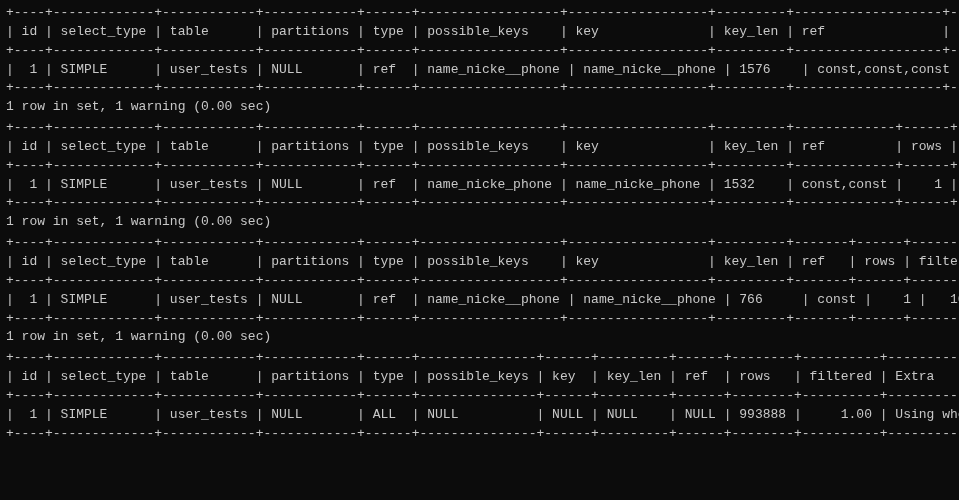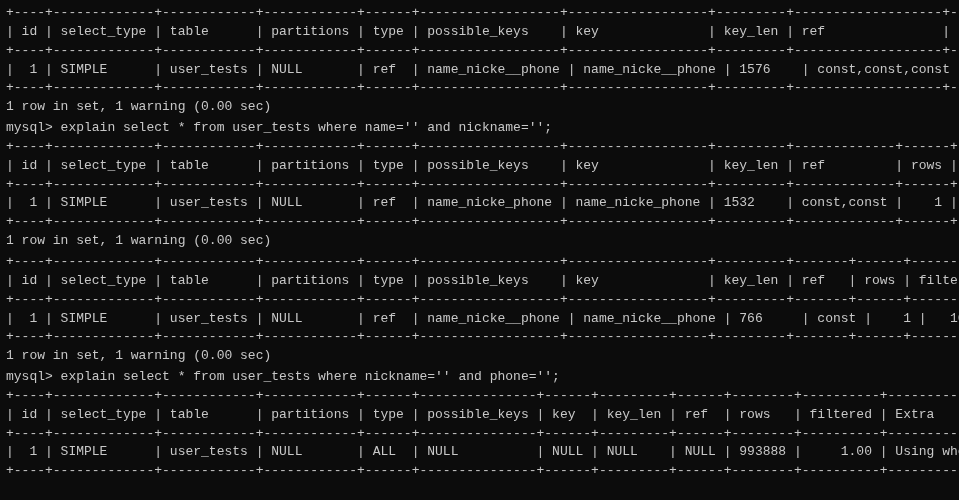--- a/index.html
+++ b/index.html
@@ -26,40 +26,38 @@
     <div class="section">
       <div class="terminal-line">+----+-------------+------------+------------+------+------------------+------------------+---------+-------------------+------+----------+-------+</div>
       <div class="terminal-line">| id | select_type | table      | partitions | type | possible_keys    | key              | key_len | ref               | rows | filtered | Extra |</div>
       <div class="terminal-line">+----+-------------+------------+------------+------+------------------+------------------+---------+-------------------+------+----------+-------+</div>
       <div class="terminal-line">|  1 | SIMPLE      | user_tests | NULL       | ref  | name_nicke__phone | name_nicke__phone | 1576    | const,const,const |    1 |   100.00 | NULL  |</div>
       <div class="terminal-line">+----+-------------+------------+------------+------+------------------+------------------+---------+-------------------+------+----------+-------+</div>
       <div class="terminal-line">1 row in set, 1 warning (0.00 sec)</div>
       <div class="terminal-line"></div>
     </div>
     <div class="section">
-      <div class="terminal-line">mysql&gt; explain select * from user_tests where name='' and nickname='';</div>
       <div class="terminal-line">+----+-------------+------------+------------+------+------------------+------------------+---------+-------------+------+----------+-------+</div>
       <div class="terminal-line">| id | select_type | table      | partitions | type | possible_keys    | key              | key_len | ref         | rows | filtered | Extra |</div>
       <div class="terminal-line">+----+-------------+------------+------------+------+------------------+------------------+---------+-------------+------+----------+-------+</div>
       <div class="terminal-line">|  1 | SIMPLE      | user_tests | NULL       | ref  | name_nicke_phone | name_nicke_phone | 1532    | const,const |    1 |   100.00 | NULL  |</div>
       <div class="terminal-line">+----+-------------+------------+------------+------+------------------+------------------+---------+-------------+------+----------+-------+</div>
       <div class="terminal-line">1 row in set, 1 warning (0.00 sec)</div>
       <div class="terminal-line"></div>
     </div>
     <div class="section">
       <div class="terminal-line">+----+-------------+------------+------------+------+------------------+------------------+---------+-------+------+----------+-------+</div>
       <div class="terminal-line">| id | select_type | table      | partitions | type | possible_keys    | key              | key_len | ref   | rows | filtered | Extra |</div>
       <div class="terminal-line">+----+-------------+------------+------------+------+------------------+------------------+---------+-------+------+----------+-------+</div>
       <div class="terminal-line">|  1 | SIMPLE      | user_tests | NULL       | ref  | name_nicke__phone | name_nicke__phone | 766     | const |    1 |   100.00 | NULL  |</div>
       <div class="terminal-line">+----+-------------+------------+------------+------+------------------+------------------+---------+-------+------+----------+-------+</div>
       <div class="terminal-line">1 row in set, 1 warning (0.00 sec)</div>
       <div class="terminal-line"></div>
     </div>
     <div class="section">
-      <div class="terminal-line">mysql&gt; explain select * from user_tests where nickname='' and phone='';</div>
       <div class="terminal-line">+----+-------------+------------+------------+------+---------------+------+---------+------+--------+----------+-------------+</div>
       <div class="terminal-line">| id | select_type | table      | partitions | type | possible_keys | key  | key_len | ref  | rows   | filtered | Extra       |</div>
       <div class="terminal-line">+----+-------------+------------+------------+------+---------------+------+---------+------+--------+----------+-------------+</div>
       <div class="terminal-line">|  1 | SIMPLE      | user_tests | NULL       | ALL  | NULL          | NULL | NULL    | NULL | 993888 |     1.00 | Using where |</div>
       <div class="terminal-line">+----+-------------+------------+------------+------+---------------+------+---------+------+--------+----------+-------------+</div>
       <div class="terminal-line"></div>
     </div>
   </div>
 
 </body></html>

